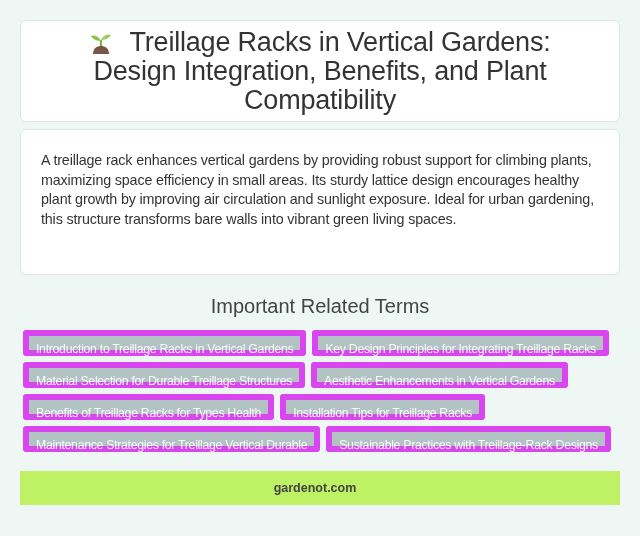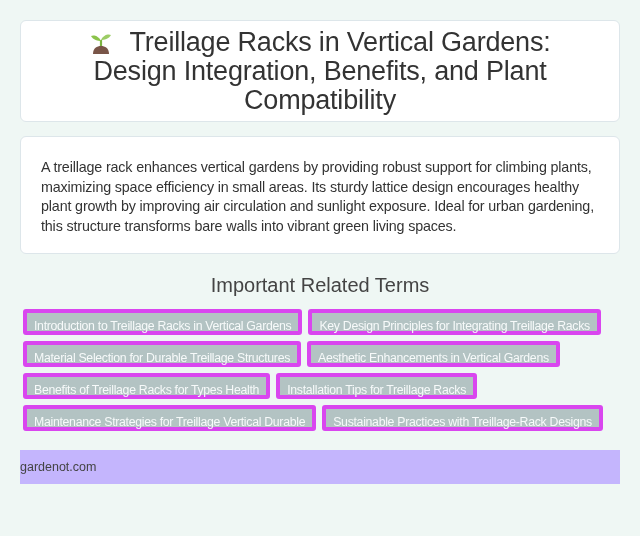--- a/index.html
+++ b/index.html
@@ -21,52 +21,53 @@
     display: flex; align-items: center; justify-content: center;
     text-align: center;
     padding: 0 30px;
   }
   .title {
     font-size: 27px; line-height: 29px; color: #333; font-weight: normal;
     letter-spacing: -0.2px;
   }
   .sprout { display: inline-block; width: 22px; height: 24px; vertical-align: -3px; margin-right: 18px; }
   .desc-card {
-    margin-top: 14px;
-    height: 118px;
+    margin-top: 7px;
+    height: 146px;
     padding: 21px 20px 0 20px;
   }
   .desc { font-size: 14.3px; line-height: 19.5px; color: #333; letter-spacing: -0.15px; }
   .terms-heading {
     text-align: center; font-size: 20px; color: #444;
     margin-top: 21px; height: 20px; line-height: 20px;
   }
   .tags { margin-top: 14px; padding-left: 3px; display: flex; flex-wrap: wrap; width: 600px; }
   .tag {
     display: inline-block;
     background: #b3c3c3;
     color: #f7fafa;
     font-size: 12.3px;
     height: 26px; line-height: 26px;
     padding: 0 7px;
     border-radius: 3px;
-    border: 4px solid #d946ef;
+    border: 6px solid #d946ef;
     margin: 0 6px 6px 0;
     letter-spacing: -0.3px;
     white-space: nowrap;
   }
   .footer {
     margin-top: 13px;
     height: 34px;
-    background: #c4b5fd;
-    text-align: left;
+    background: #bef264;
+    text-align: center;
     padding-right: 10px;
     line-height: 34px;
     font-size: 12.5px;
     color: #444;
+    font-weight: bold;
   }
 </style>
 </head>
 <body>
 
 <div class="card title-card">
   <h1 class="title"><svg class="sprout" viewBox="0 0 22 24">
         <path d="M11 18 V10" stroke="#7cb342" stroke-width="2.2" fill="none"></path>
         <path d="M11 11 C8 5 3 5 1 6 C3 10 8 11 11 11Z" fill="#8bc34a"></path>
         <path d="M11 10 C14 4 19 4 21 5 C19 9 14 10 11 10Z" fill="#9ccc65"></path>

